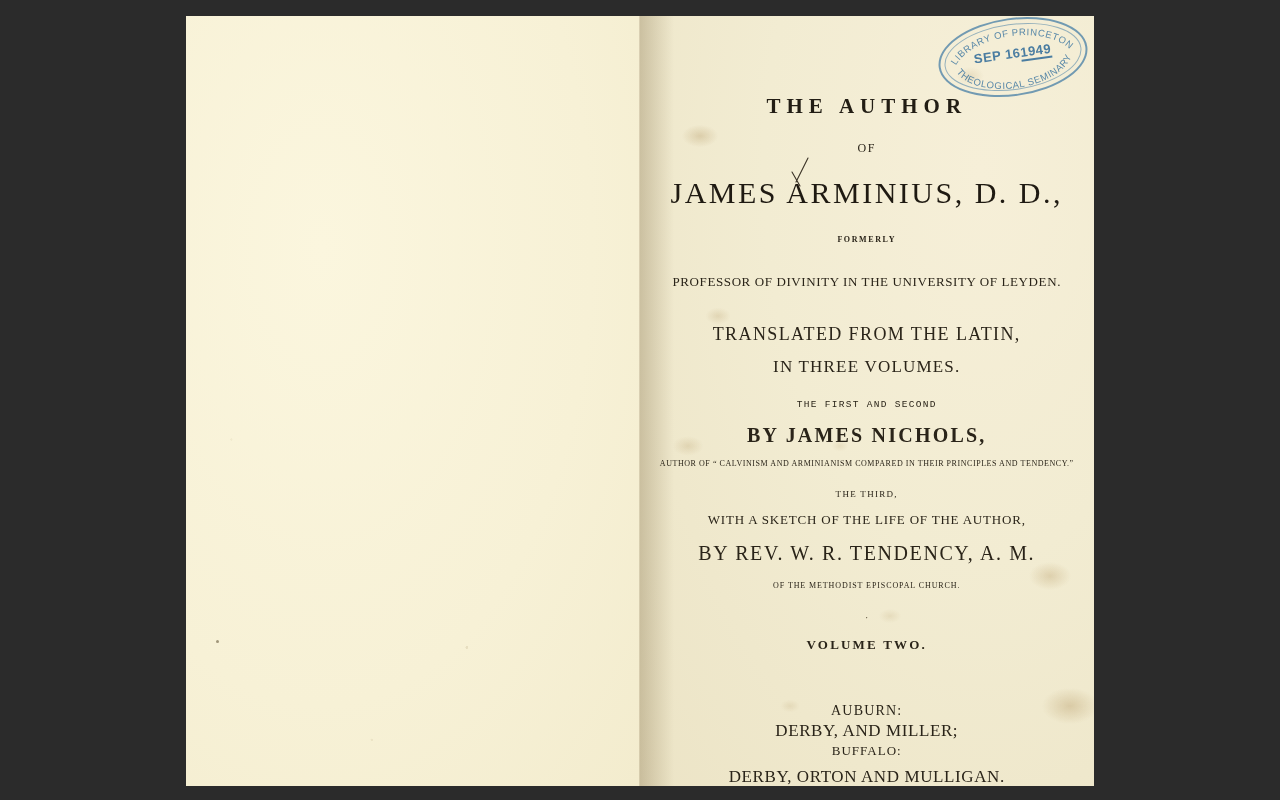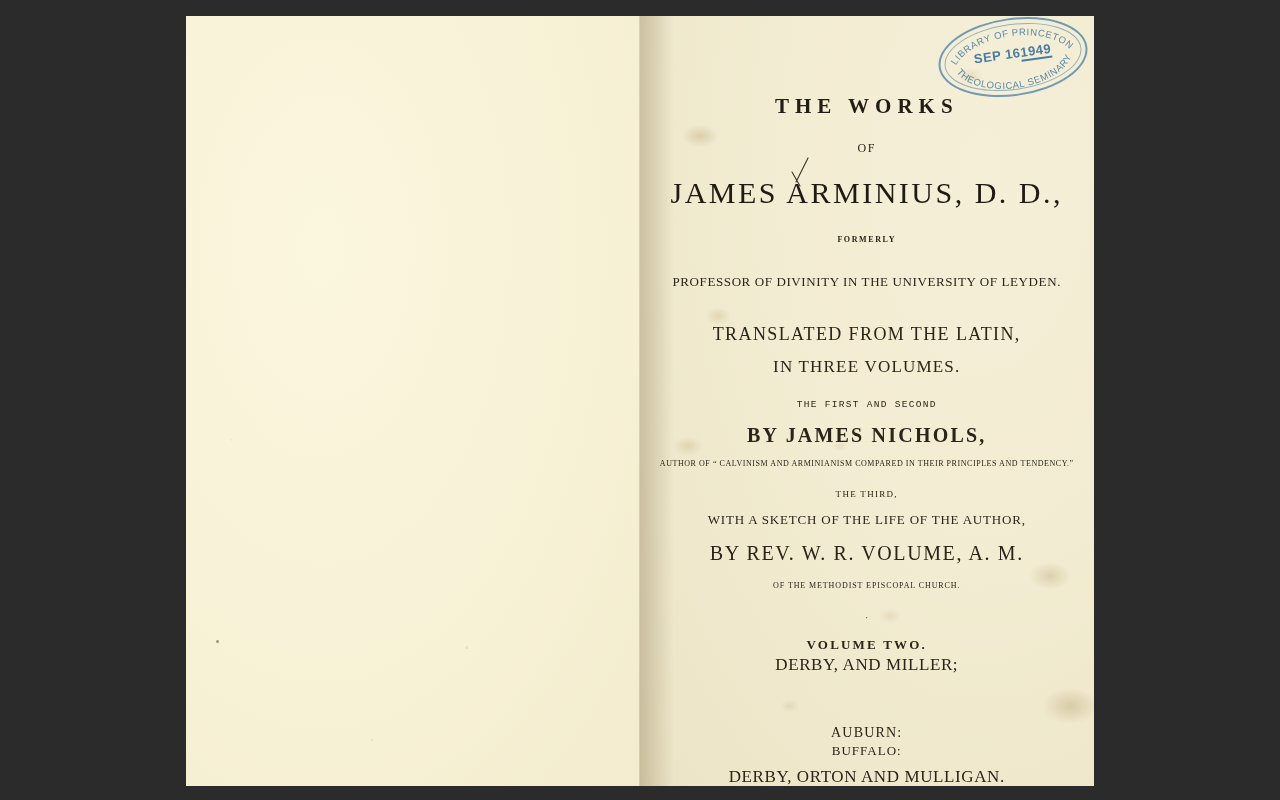--- a/index.html
+++ b/index.html
@@ -314,38 +314,38 @@
             <textPath href="#arcBot" startOffset="50%" text-anchor="middle">THEOLOGICAL SEMINARY</textPath>
           </text>
         </svg>
         <div class="stamp-date">
           <span>SEP</span>
           <span>16</span><span class="yr">1949</span>
         </div>
       </div>
 
       <div class="title-block">
-        <span class="l works">THE WORKS</span>
+        <span class="l works">THE AUTHOR</span>
         <span class="l of1">OF</span>
         <span class="l author-main">JAMES ARMINIUS, D. D.,</span>
         <span class="l formerly">FORMERLY</span>
         <span class="l professor">PROFESSOR OF DIVINITY IN THE UNIVERSITY OF LEYDEN.</span>
         <span class="l translated">TRANSLATED FROM THE LATIN,</span>
         <span class="l volumes">IN THREE VOLUMES.</span>
         <span class="l firstsecond">THE FIRST AND SECOND</span>
         <span class="l nichols">BY JAMES NICHOLS,</span>
         <span class="l authorof">AUTHOR OF “ CALVINISM AND ARMINIANISM COMPARED IN THEIR PRINCIPLES AND TENDENCY.”</span>
         <span class="l third">THE THIRD,</span>
         <span class="l sketch">WITH A SKETCH OF THE LIFE OF THE AUTHOR,</span>
-        <span class="l bagnall">BY REV. W. R. VOLUME, A. M.</span>
+        <span class="l bagnall">BY REV. W. R. TENDENCY, A. M.</span>
         <span class="l church">OF THE METHODIST EPISCOPAL CHURCH.</span>
         <span class="l dot-sep">·</span>
         <span class="l volume-two">VOLUME TWO.</span>
+        <span class="l auburn">AUBURN:</span>
         <span class="l derby1">DERBY, AND MILLER;</span>
-        <span class="l auburn">AUBURN:</span>
         <span class="l buffalo">BUFFALO:</span>
         <span class="l derby2">DERBY, ORTON AND MULLIGAN.</span>
         <span class="l year">1853.</span>
       </div>
 
       <div class="pen-mark">
         <svg viewBox="0 0 22 38">
           <path d="M 18,2 L 6,26 M 2,16 L 10,30" stroke="#3a3226" stroke-width="1.1" fill="none" stroke-linecap="round"></path>
         </svg>
       </div>

